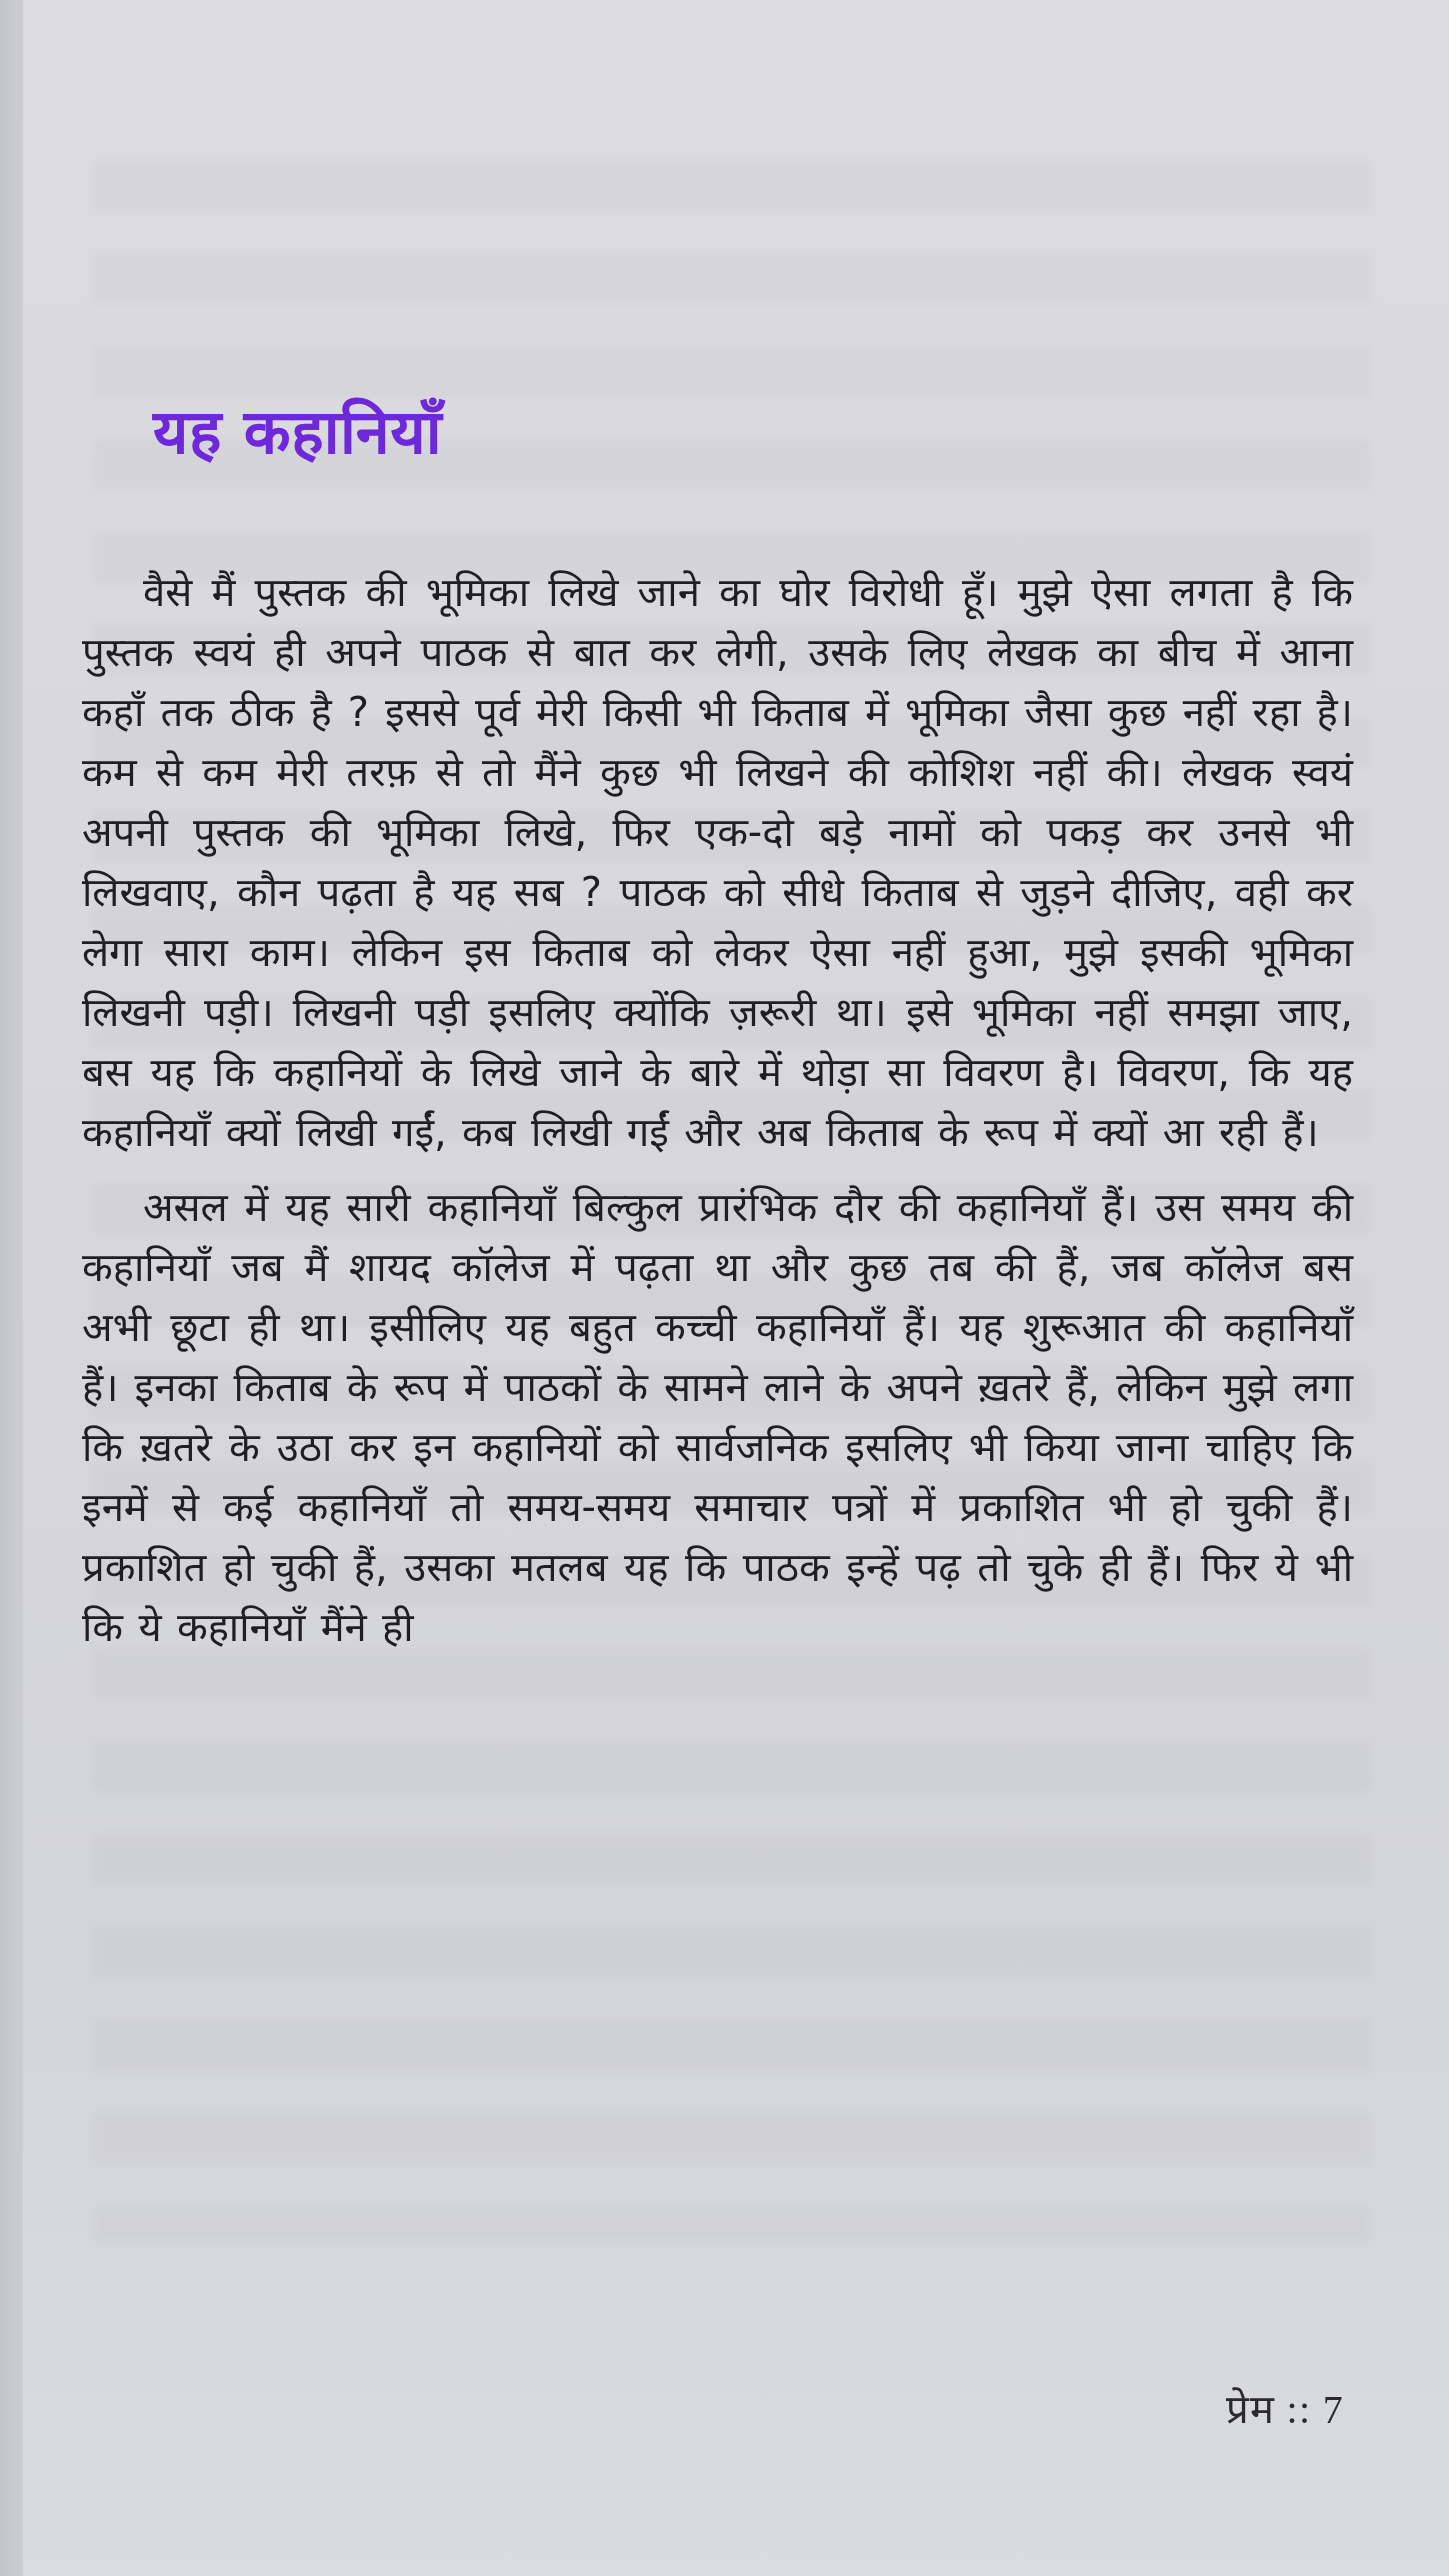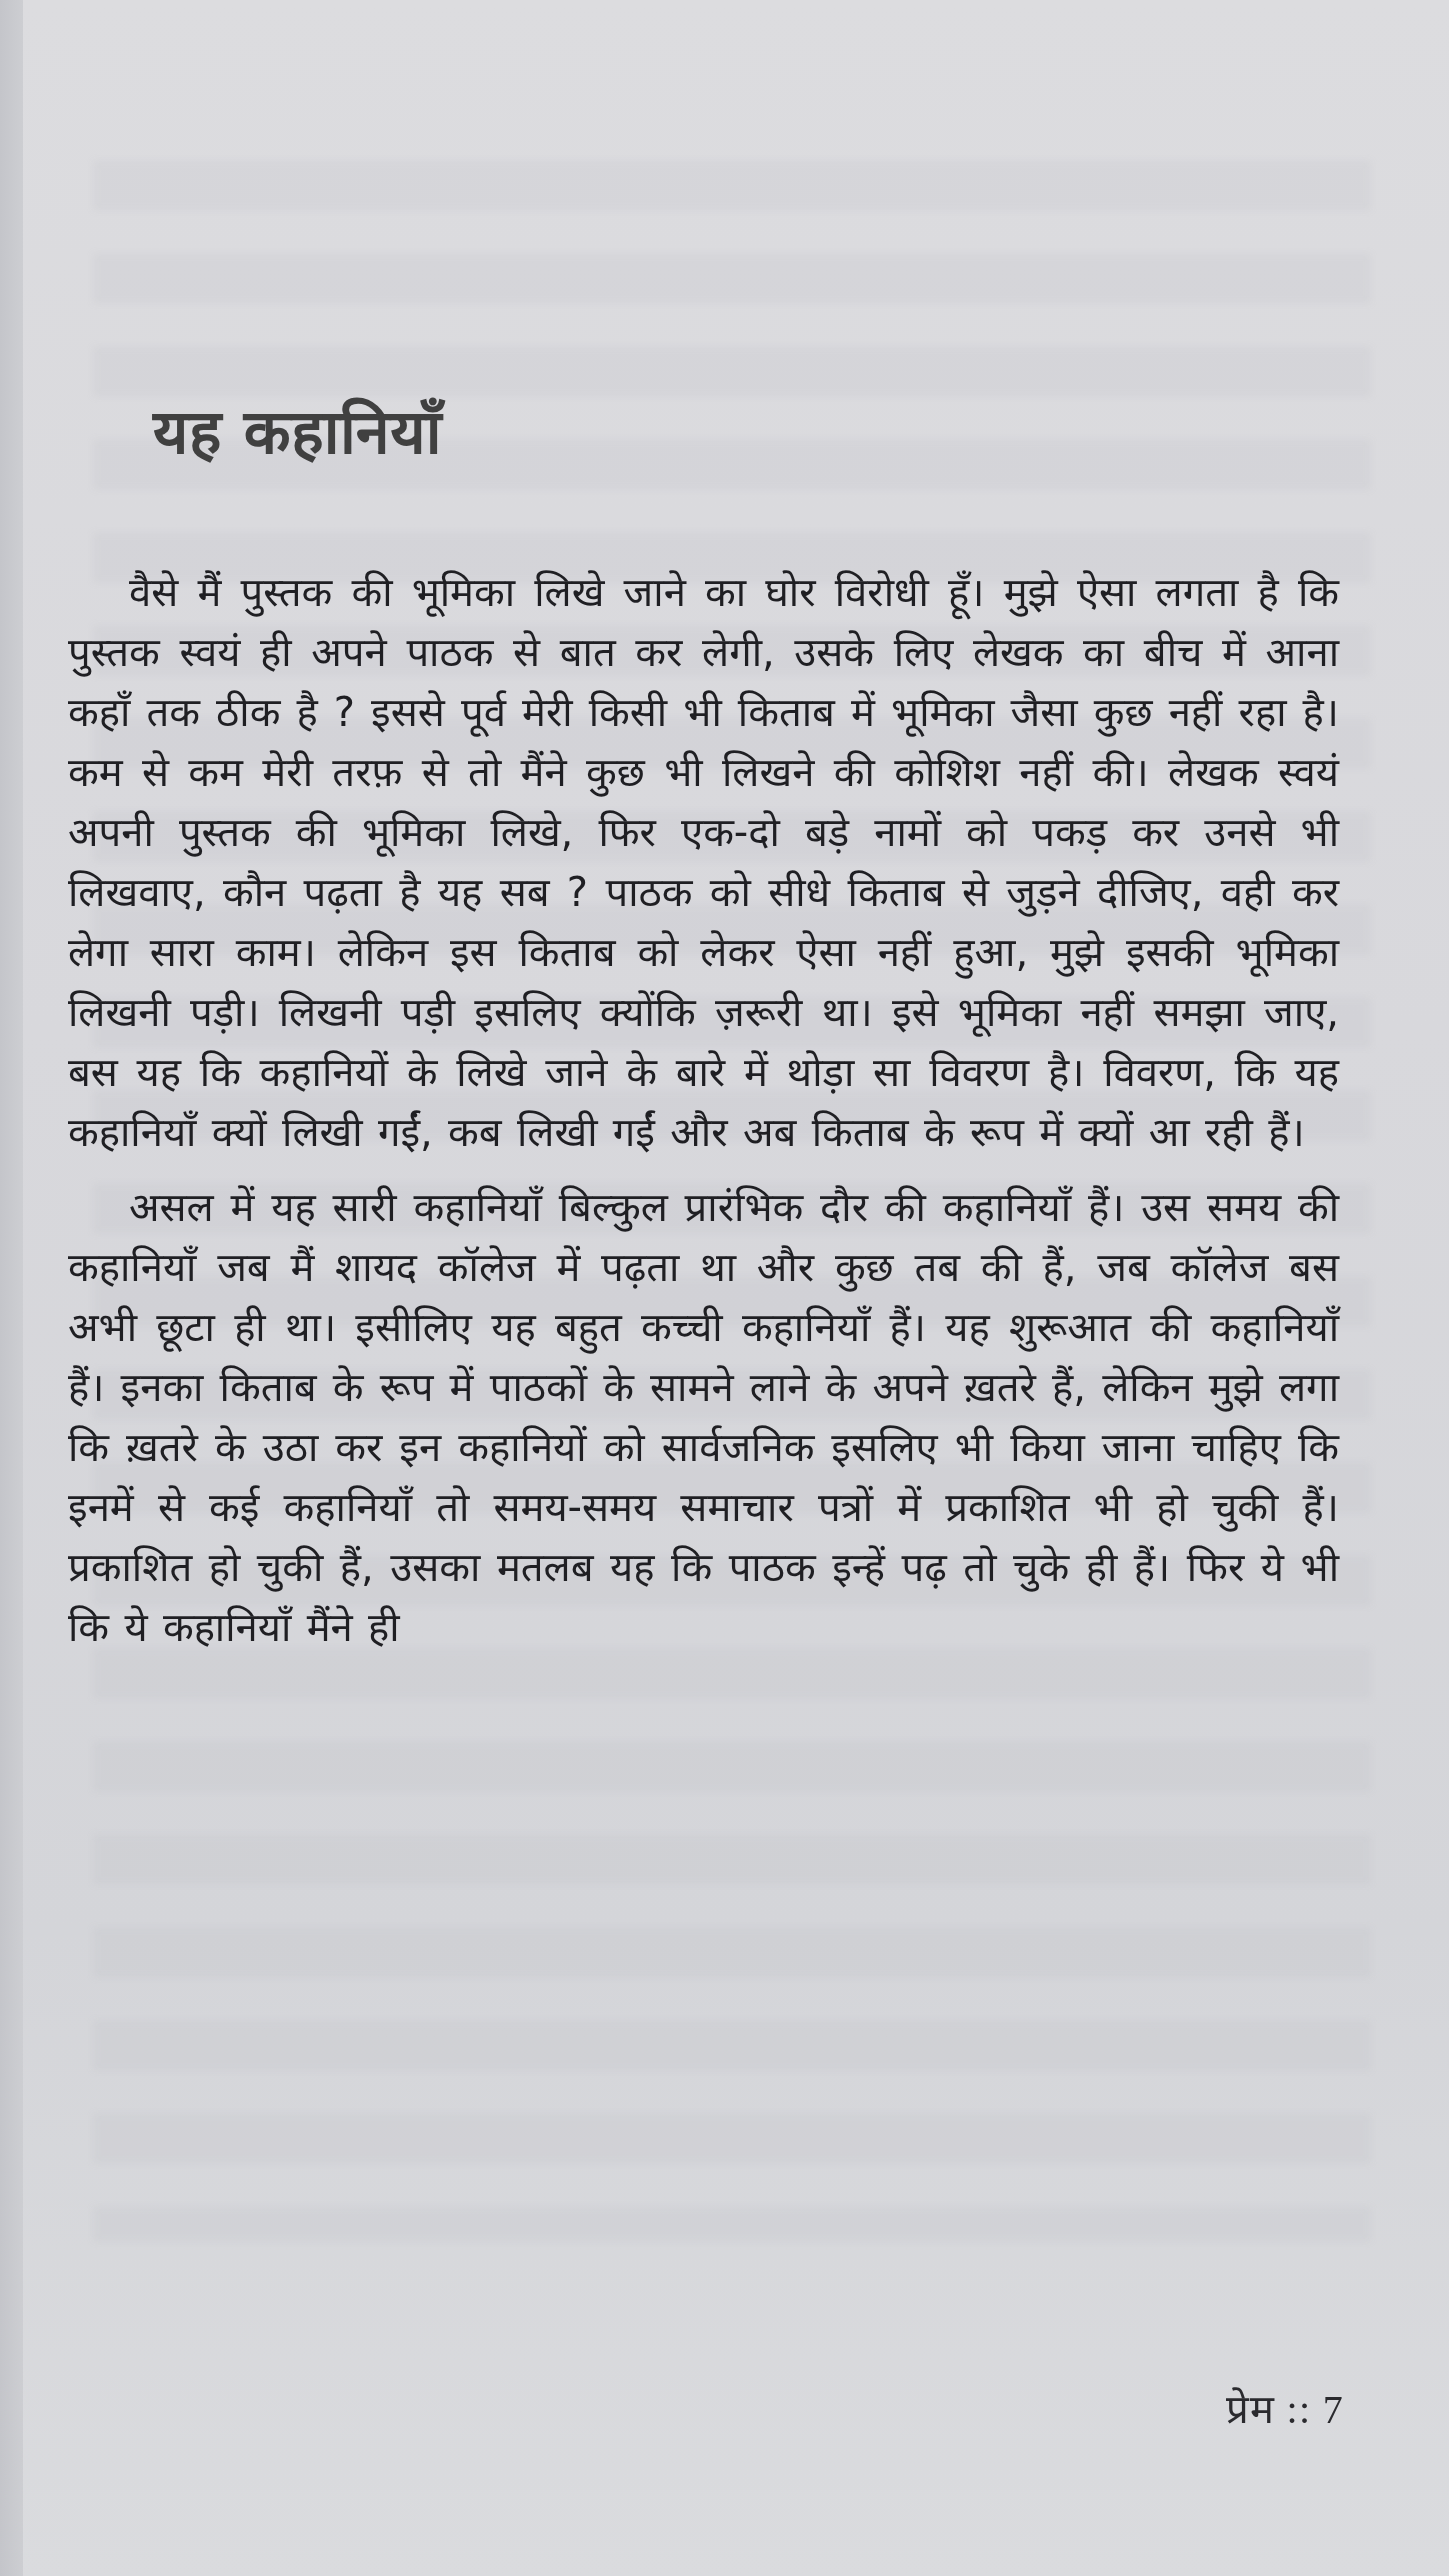--- a/index.html
+++ b/index.html
@@ -47,27 +47,27 @@
       filter: blur(3.8px);
       opacity: 0.55;
     }
     .heading {
       position: absolute;
       left: 153px;
       top: 395px;
       margin: 0;
       font-size: 61px;
       font-weight: bold;
-      color: #404040;
+      color: #6d28d9;
       line-height: 1.2;
       letter-spacing: 0.6px;
     }
     .body-text {
       position: absolute;
-      left: 68px;
+      left: 82px;
       top: 562px;
       width: 1271px;
       color: #1f1f23;
       font-size: 40px;
       line-height: 60px;
       text-align: justify;
       text-justify: inter-word;
       word-spacing: 2.6px;
     }
     .body-text p {

